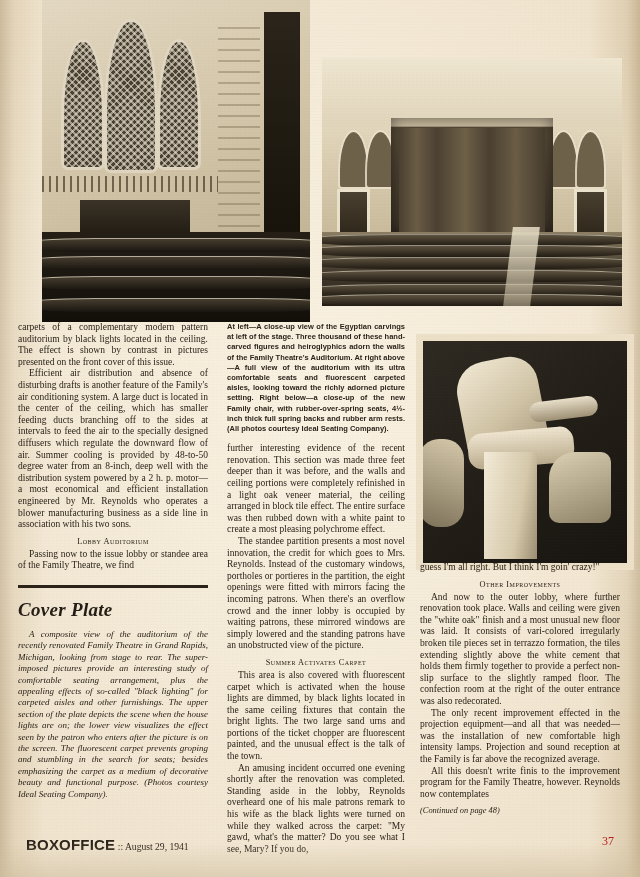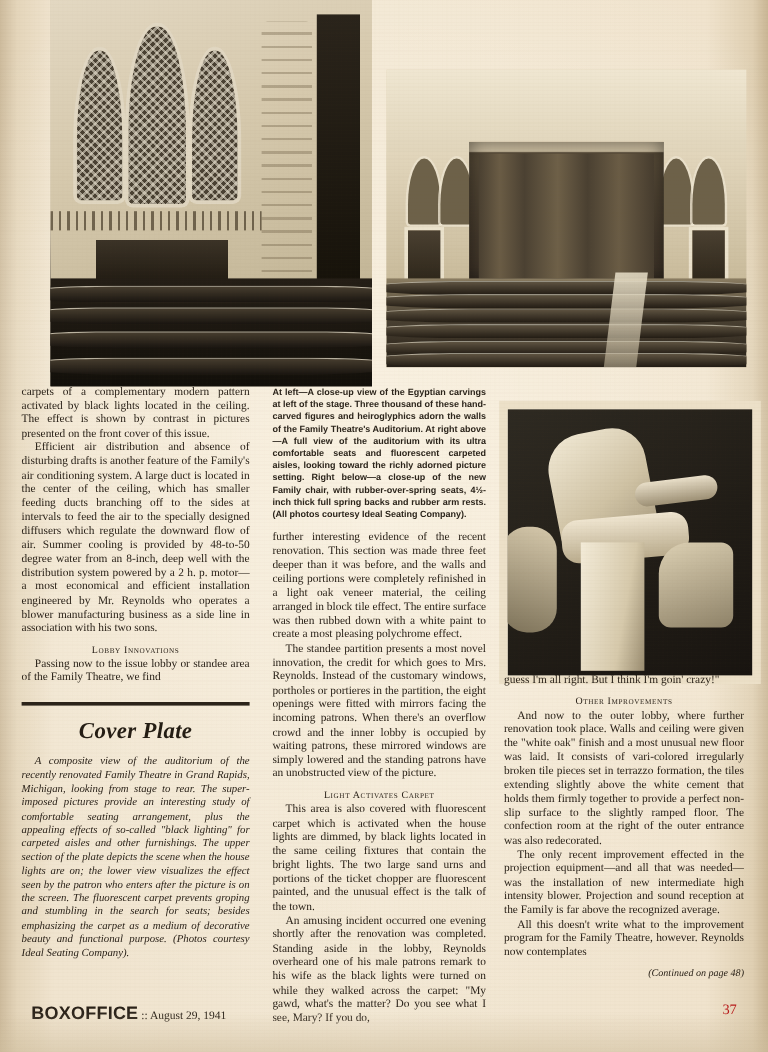--- a/index.html
+++ b/index.html
@@ -136,31 +136,31 @@
   .caption{
     font-family:"Liberation Sans",sans-serif;
     font-size:7.5px;line-height:10.2px;font-weight:700;
     text-align:justify;color:#2b241b;
     text-indent:0;margin:0;
   }
   
   .coverplate{margin-top:13px;}
   .cp-rule{height:3px;background:#2b2319;margin:0 0 11px 0;}
   .cp-title{
-    font-size:19px;line-height:22px;text-align:center;
+    font-size:19px;line-height:22px;text-align:left;
     font-style:italic;font-weight:700;margin:0 0 8px;
     letter-spacing:.3px;color:#241d14;
   }
   .cp-body{
     font-size:9px;line-height:11.4px;text-align:justify;
     font-style:italic;font-weight:400;text-indent:11px;margin:0;
     color:#2a2219;
   }
   .contd{
-    font-size:8.4px;text-align:right;font-style:italic;margin:6px 0 0;
+    font-size:8.4px;text-align:left;font-style:italic;margin:6px 0 0;
   }
   
   .footer{position:absolute;left:0;top:836px;width:640px;height:24px;}
   .footer-left{position:absolute;left:26px;top:0;font-size:9.6px;color:#2a2219;}
   .footer-left b{font-family:"Liberation Sans",sans-serif;font-size:15px;letter-spacing:.2px;}
   .footer-page{position:absolute;right:26px;top:-2px;font-size:12px;color:#b91c1c;}
   .fade{position:absolute;left:0;bottom:0;width:640px;height:34px;
     background:linear-gradient(180deg,rgba(220,205,178,0),rgba(205,188,156,.55));
     pointer-events:none;}
 </style>
@@ -221,47 +221,47 @@
       <div class="chair-seat"></div>
       <div class="chair-std"></div>
       <div class="chair-neigh"></div>
     </div>
 
   </div>
 
   <div class="cols">
 
     <div class="col" id="col-1">
-      <p class="body noind">carpets of a complementary modern pattern activated by black lights located in the ceiling. The effect is shown by contrast in pictures presented on the front cover of this issue.</p>
+      <p class="body noind">carpets of a complementary modern pattern auditorium by black lights located in the ceiling. The effect is shown by contrast in pictures presented on the front cover of this issue.</p>
       <p class="body">Efficient air distribution and absence of disturbing drafts is another feature of the Family's air conditioning system. A large duct is located in the center of the ceiling, which has smaller feeding ducts branching off to the sides at intervals to feed the air to the specially designed diffusers which regulate the downward flow of air. Summer cooling is provided by 48-to-50 degree water from an 8-inch, deep well with the distribution system powered by a 2 h. p. motor—a most economical and efficient installation engineered by Mr. Reynolds who operates a blower manufacturing business as a side line in association with his two sons.</p>
-      <h3 class="subhead">Lobby Innovations</h3>
+      <h3 class="subhead">Lobby Auditorium</h3>
       <p class="body">Passing now to the issue lobby or standee area of the Family Theatre, we find</p>
 
       <div class="coverplate">
         <div class="cp-rule"></div>
         <div class="cp-title">Cover Plate</div>
         <p class="cp-body">A composite view of the auditorium of the recently renovated Family Theatre in Grand Rapids, Michigan, looking from stage to rear. The super-imposed pictures provide an interesting study of comfortable seating arrangement, plus the appealing effects of so-called "black lighting" for carpeted aisles and other furnishings. The upper section of the plate depicts the scene when the house lights are on; the lower view visualizes the effect seen by the patron who enters after the picture is on the screen. The fluorescent carpet prevents groping and stumbling in the search for seats; besides emphasizing the carpet as a medium of decorative beauty and functional purpose. (Photos courtesy Ideal Seating Company).</p>
       </div>
     </div>
 
     <div class="col" id="col-2">
       <p class="caption">At left—A close-up view of the Egyptian carvings at left of the stage. Three thousand of these hand-carved figures and heiroglyphics adorn the walls of the Family Theatre's Auditorium. At right above—A full view of the auditorium with its ultra comfortable seats and fluorescent carpeted aisles, looking toward the richly adorned picture setting. Right below—a close-up of the new Family chair, with rubber-over-spring seats, 4½-inch thick full spring backs and rubber arm rests. (All photos courtesy Ideal Seating Company).</p>
       <p class="body noind" style="margin-top:9px">further interesting evidence of the recent renovation. This section was made three feet deeper than it was before, and the walls and ceiling portions were completely refinished in a light oak veneer material, the ceiling arranged in block tile effect. The entire surface was then rubbed down with a white paint to create a most pleasing polychrome effect.</p>
       <p class="body">The standee partition presents a most novel innovation, the credit for which goes to Mrs. Reynolds. Instead of the customary windows, portholes or portieres in the partition, the eight openings were fitted with mirrors facing the incoming patrons. When there's an overflow crowd and the inner lobby is occupied by waiting patrons, these mirrored windows are simply lowered and the standing patrons have an unobstructed view of the picture.</p>
-      <h3 class="subhead">Light Activates Carpet</h3>
+      <h3 class="subhead">Summer Activates Carpet</h3>
       <p class="body">This area is also covered with fluorescent carpet which is activated when the house lights are dimmed, by black lights located in the same ceiling fixtures that contain the bright lights. The two large sand urns and portions of the ticket chopper are fluorescent painted, and the unusual effect is the talk of the town.</p>
       <p class="body">An amusing incident occurred one evening shortly after the renovation was completed. Standing aside in the lobby, Reynolds overheard one of his male patrons remark to his wife as the black lights were turned on while they walked across the carpet: "My gawd, what's the matter? Do you see what I see, Mary? If you do,</p>
     </div>
 
     <div class="col" id="col-3" style="top:240px">
       <p class="body noind">guess I'm all right. But I think I'm goin' crazy!"</p>
       <h3 class="subhead">Other Improvements</h3>
       <p class="body">And now to the outer lobby, where further renovation took place. Walls and ceiling were given the "white oak" finish and a most unusual new floor was laid. It consists of vari-colored irregularly broken tile pieces set in terrazzo formation, the tiles extending slightly above the white cement that holds them firmly together to provide a perfect non-slip surface to the slightly ramped floor. The confection room at the right of the outer entrance was also redecorated.</p>
-      <p class="body">The only recent improvement effected in the projection equipment—and all that was needed—was the installation of new intermediate high intensity blower. Projection and sound reception at the Family is far above the recognized average.</p>
-      <p class="body">All this doesn't write what to the improvement program for the Family Theatre, however. Reynolds now contemplates</p>
+      <p class="body">The only recent improvement effected in the projection equipment—and all that was needed—was the installation of new comfortable high intensity lamps. Projection and sound reception at the Family is far above the recognized average.</p>
+      <p class="body">All this doesn't write finis to the improvement program for the Family Theatre, however. Reynolds now contemplates</p>
       <p class="contd">(Continued on page 48)</p>
     </div>
 
   </div>
 
   <div class="footer">
     <div class="footer-left">
       <b>BOXOFFICE</b><span> :: </span><span>August 29, 1941</span>
     </div>
     <div class="footer-page">37</div>

